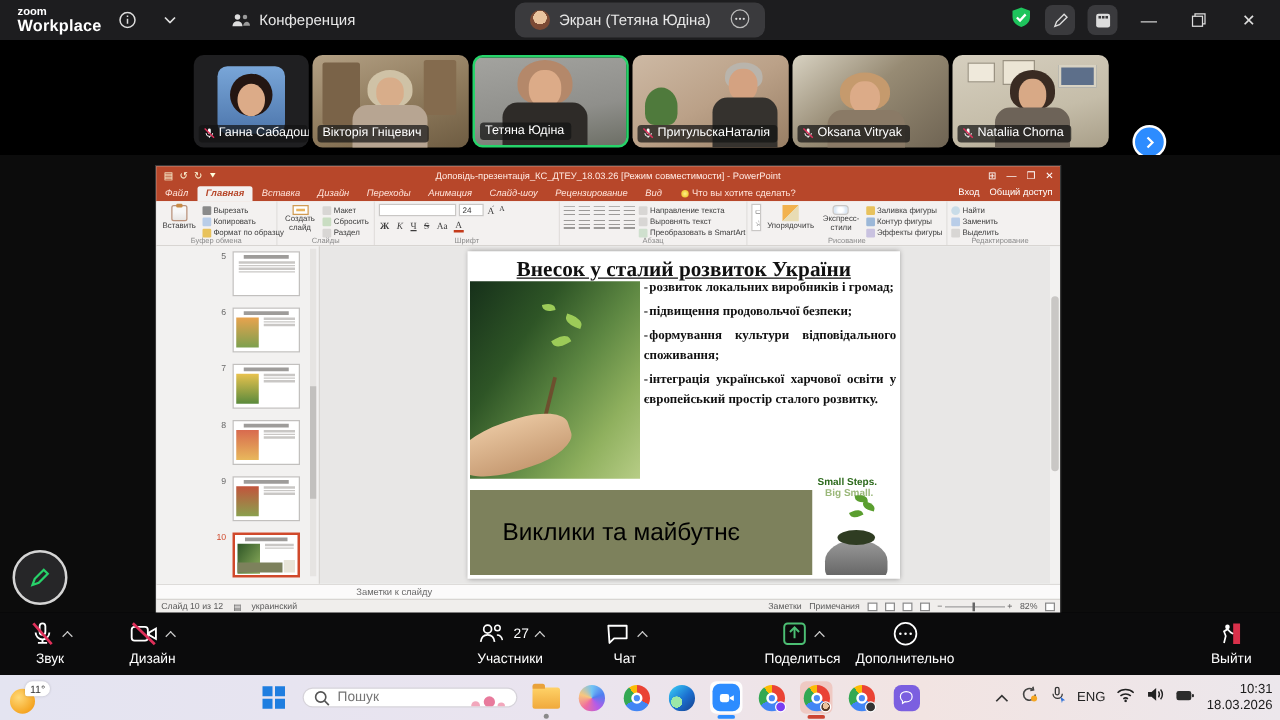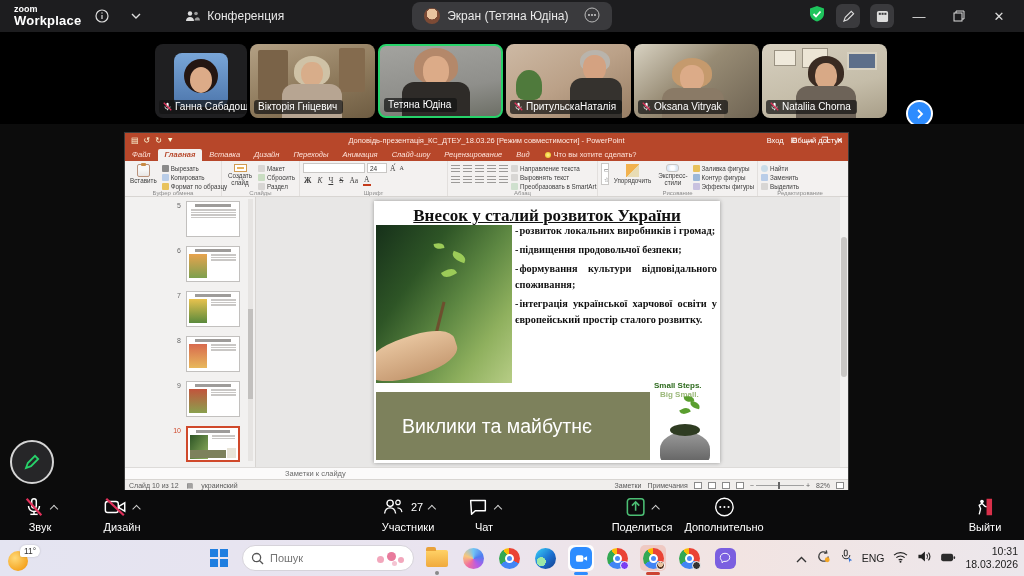--- a/index.html
+++ b/index.html
@@ -42,21 +42,21 @@
   #ppt { position:absolute; left:125px; top:9px; width:723px; height:357px; background:#fff; font-family:"Liberation Sans",sans-serif; box-shadow:0 0 0 1px #3a3a3a; }
   .ppt-titlebar { height:15px; background:#b7472a; color:#fff; display:flex; align-items:center; font-size:7.5px; }
   .qat { display:flex; gap:5px; margin-left:6px; align-items:center; font-size:8px; color:#ffd; }
   .ppt-title { position:absolute; left:0; right:0; text-align:center; font-size:7.5px; color:#ffe9e2; pointer-events:none; }
   .ppt-winbtns { margin-left:auto; display:flex; gap:8px; margin-right:5px; font-size:8px; z-index:2; }
   .ppt-tabs { height:13px; background:#b7472a; display:flex; align-items:flex-end; color:#ffe3da; font-size:7.5px; }
   .ppt-tab { padding:1px 7px 2px;font-style:italic; }
   .ppt-tab.active { background:#f3f1f0; color:#b7472a; font-weight:bold; border-radius:2px 2px 0 0; }
   .tellme { display:flex; align-items:center; gap:3px; margin-left:8px; padding-bottom:2px; }
   .bulb { width:6px; height:6px; border-radius:50%; background:radial-gradient(#fff28a,#e8b90f); }
-  .ppt-tabs .acct { margin-left:auto; display:flex; gap:8px; margin-right:6px; padding-bottom:16px; color:#fff;align-items:center; }
+  .ppt-tabs .acct { margin-left:auto; display:flex; gap:8px; margin-right:6px; padding-bottom:3px; color:#fff;align-items:center; }
   .ppt-ribbon { height:36px; background:#f3f1f0; border-bottom:1px solid #d8d5d2; display:flex; position:relative; }
   .rgroup { position:relative; height:100%; border-right:1px solid #e2dfdd; padding:2px 3px 8px; display:flex; gap:3px; }
   .glabel { position:absolute; left:0; right:0; bottom:0; text-align:center; font-size:6px; color:#8b8b8b; }
   .rbig { display:flex; flex-direction:column; align-items:center; justify-content:flex-start; font-size:6.3px; color:#3c3c3c; text-align:center; line-height:1.1; padding:1px 2px; }
   .rbig .bicon { width:13px; height:13px; margin-bottom:1px; }
   .rcol { display:flex; flex-direction:column; justify-content:flex-start; gap:2px; padding-top:2px; }
   .rsmall { display:flex; align-items:center; gap:2px; font-size:6.3px; color:#3c3c3c; white-space:nowrap; }
   .ri { width:7px; height:7px; flex:none; border-radius:1px; }
   .icon-clip { background:linear-gradient(180deg,#f7f7f7 40%,#e8e6e4 100%); border:1px solid #b9917a; border-radius:2px; position:relative; }
   .icon-clip:after { content:""; position:absolute; left:3px; top:-2px; width:5px; height:3px; background:#c88b45; border-radius:1px; }
@@ -84,21 +84,21 @@
   
   #slide { position:absolute; left:118px; top:4px; width:346px; height:262px; background:#fff; box-shadow:0 0 4px rgba(0,0,0,.35); font-family:"Liberation Serif",serif; }
   .s-title { margin-top:5px; text-align:center; font-size:17px; font-weight:bold; text-decoration:underline; color:#111; }
   .s-img { position:absolute; left:2px; top:24px; width:136px; height:158px; background:linear-gradient(125deg,#16301a 0%,#2e5526 30%,#5d8742 55%,#8fb05e 78%,#b7cd86 100%); overflow:hidden; }
   .s-img .hand { position:absolute; left:-14px; bottom:6px; width:96px; height:40px; background:linear-gradient(180deg,#e7c49e,#c79b73); border-radius:50% 40% 40% 50%; transform:rotate(-18deg); }
   .s-img .stem { position:absolute; left:60px; bottom:28px; width:3px; height:54px; background:#6d4f2e; transform:rotate(14deg); }
   .s-img .leaf { position:absolute; width:14px; height:8px; background:#9ccb58; border-radius:0 70% 0 70%; }
   .s-bullets { position:absolute; left:141px; top:22px; width:202px; font-size:10.3px; font-weight:bold; color:#101010; line-height:1.55; text-align:justify; }
   .s-bullets .b { margin-bottom:3px; }
   .s-bullets .b:before { content:"-"; margin-right:1px; }
-  .s-banner { position:absolute; left:2px; bottom:3px; width:274px; height:68px; background:#7d815c; color:#ffffff; font-family:"Liberation Sans",sans-serif; font-size:19.5px; display:flex; align-items:center; padding-left:26px; }
+  .s-banner { position:absolute; left:2px; bottom:3px; width:274px; height:68px; background:#7d815c; color:#000000; font-family:"Liberation Sans",sans-serif; font-size:19.5px; display:flex; align-items:center; padding-left:26px; }
   .s-impact { position:absolute; right:2px; bottom:3px; width:68px; height:82px; background:#fff; font-family:"Liberation Sans",sans-serif; overflow:hidden; }
   .s-impact .t1 { font-size:8px; font-weight:bold; color:#2e6b1e; margin:3px 0 0 4px; }
   .s-impact .t2 { font-size:8px; font-weight:bold; color:#9bb87a; margin-left:10px; }
   .s-impact .ihand { position:absolute; left:10px; bottom:-6px; width:50px; height:34px; background:linear-gradient(180deg,#9a9a9a,#5d5d5d); border-radius:50% 50% 30% 30%; }
   .s-impact .soil { position:absolute; left:20px; bottom:24px; width:30px; height:12px; background:#2f3c22; border-radius:50%; }
   .s-impact .ileaf { position:absolute; width:10px; height:6px; background:#5a9e2f; border-radius:0 70% 0 70%; }
   .s-impact .root { position:absolute; bottom:0; width:1px; height:10px; background:#3b3b3b; }
 
   .ppt-notes { height:12px; background:#fbfafa; border-top:1px solid #dddbd9; font-size:7.5px; color:#6a6a6a; display:flex; align-items:center; padding-left:160px; }
   .ppt-status { height:12px; background:#f0eeec; border-top:1px solid #d8d5d2; display:flex; align-items:center; font-size:7px; color:#5a5a5a; padding:0 4px; }
@@ -122,21 +122,21 @@
   #taskbar { position:absolute; left:0; top:540px; width:1024px; height:36px; background:linear-gradient(90deg,#e4e4f1 0%,#eae4ef 45%,#f2e4e2 72%,#ece7ec 100%); display:flex; align-items:center; }
   #weather { position:absolute; left:8px; top:5px; width:40px; height:26px; }
   .sun { position:absolute; left:0; top:6px; width:20px; height:20px; border-radius:50%; background:radial-gradient(circle at 35% 35%,#ffd978,#f5a623 70%,#e8892a); }
   .tempbubble { position:absolute; left:12px; top:0; background:#fff; border-radius:6px 6px 6px 2px; font-size:8.5px; color:#333; padding:0 4px; height:12px; line-height:12px; box-shadow:0 0 2px rgba(0,0,0,.2); }
   #tb-center { position:absolute; left:206px; top:5px; height:26px; display:flex; align-items:center; gap:10px; }
   .tico { position:relative; width:26px; height:26px; display:flex; align-items:center; justify-content:center; border-radius:5px; }
   .tico.active-blue { background:rgba(255,255,255,.9); }
   .tico.active-red { background:#efc9c3; }
   .bar-ind { position:absolute; left:50%; transform:translateX(-50%); bottom:-4px; width:14px; height:3px; border-radius:2px; }
   .dot-ind { position:absolute; left:50%; transform:translateX(-50%); bottom:-4px; width:4px; height:4px; border-radius:50%; background:#8a8a8a; }
-  #searchpill { width:172px; height:26px; background:#fff; border:1px solid #d6d3da; border-radius:13px; display:flex; align-items:center; padding:0 8px; position:relative; overflow:hidden; }
+  #searchpill { width:172px; height:16px; background:#fff; border:1px solid #d6d3da; border-radius:13px; display:flex; align-items:center; padding:0 8px; position:relative; overflow:hidden; }
   #searchpill input { border:none; outline:none; font-size:11px; color:#444; width:90px; margin-left:6px; background:transparent; font-family:"Liberation Sans",sans-serif; }
   .flowers { position:absolute; right:4px; top:4px; width:34px; height:18px; }
   .petal { position:absolute; border-radius:50%; background:#f2a7bc; }
   .win-logo { display:grid; grid-template-columns:8px 8px; grid-template-rows:8px 8px; gap:1.5px; }
   .win-logo i { background:#1f7ee0; }
   .folder { position:relative; width:22px; height:17px; background:linear-gradient(180deg,#ffd267,#f0a93c); border-radius:2px; }
   .folder:before { content:""; position:absolute; left:0; top:-3px; width:10px; height:4px; background:#e9a23a; border-radius:2px 2px 0 0; }
   .chrome { width:21px; height:21px; border-radius:50%; background:conic-gradient(#ea4335 0 33%,#4285f4 33% 66%,#34a853 66% 90%,#fbbc05 90% 100%); position:relative; }
   .chrome:after { content:""; position:absolute; left:6px; top:6px; width:9px; height:9px; border-radius:50%; background:#4b8bf5; border:2px solid #fff; box-sizing:border-box; }
   .badge { position:absolute; right:-1px; bottom:-1px; width:9px; height:9px; border-radius:50%; border:1.5px solid #fff; }
@@ -674,21 +674,21 @@
             <circle cx="10" cy="7" r="3.4" fill="none" stroke="#fff" stroke-width="1.5"></circle>
             <path d="M4 18c.5-4 3-6 6-6s5.5 2 6 6" fill="none" stroke="#fff" stroke-width="1.5"></path>
             <circle cx="18.5" cy="6" r="2.4" fill="none" stroke="#fff" stroke-width="1.3"></circle>
             <path d="M18 12c2.5 0 4.3 1.6 4.8 4.6" fill="none" stroke="#fff" stroke-width="1.3"></path>
           </svg>
         <span class="count">27</span>
         <span class="caret"></span>
       </div>
       <span>Участники</span>
     </div>
-    <div class="ctl" style="left:484px">
+    <div class="ctl" style="left:500px">
       <div class="irow">
         <svg width="22" height="22" viewBox="0 0 24 24">
             <path d="M4 5h16v11H9l-4 4z" fill="none" stroke="#fff" stroke-width="1.6" stroke-linejoin="round"></path>
           </svg>
         <span class="caret"></span>
       </div>
       <span>Чат</span>
     </div>
     <div class="ctl" style="left:642px">
       <div class="irow">

